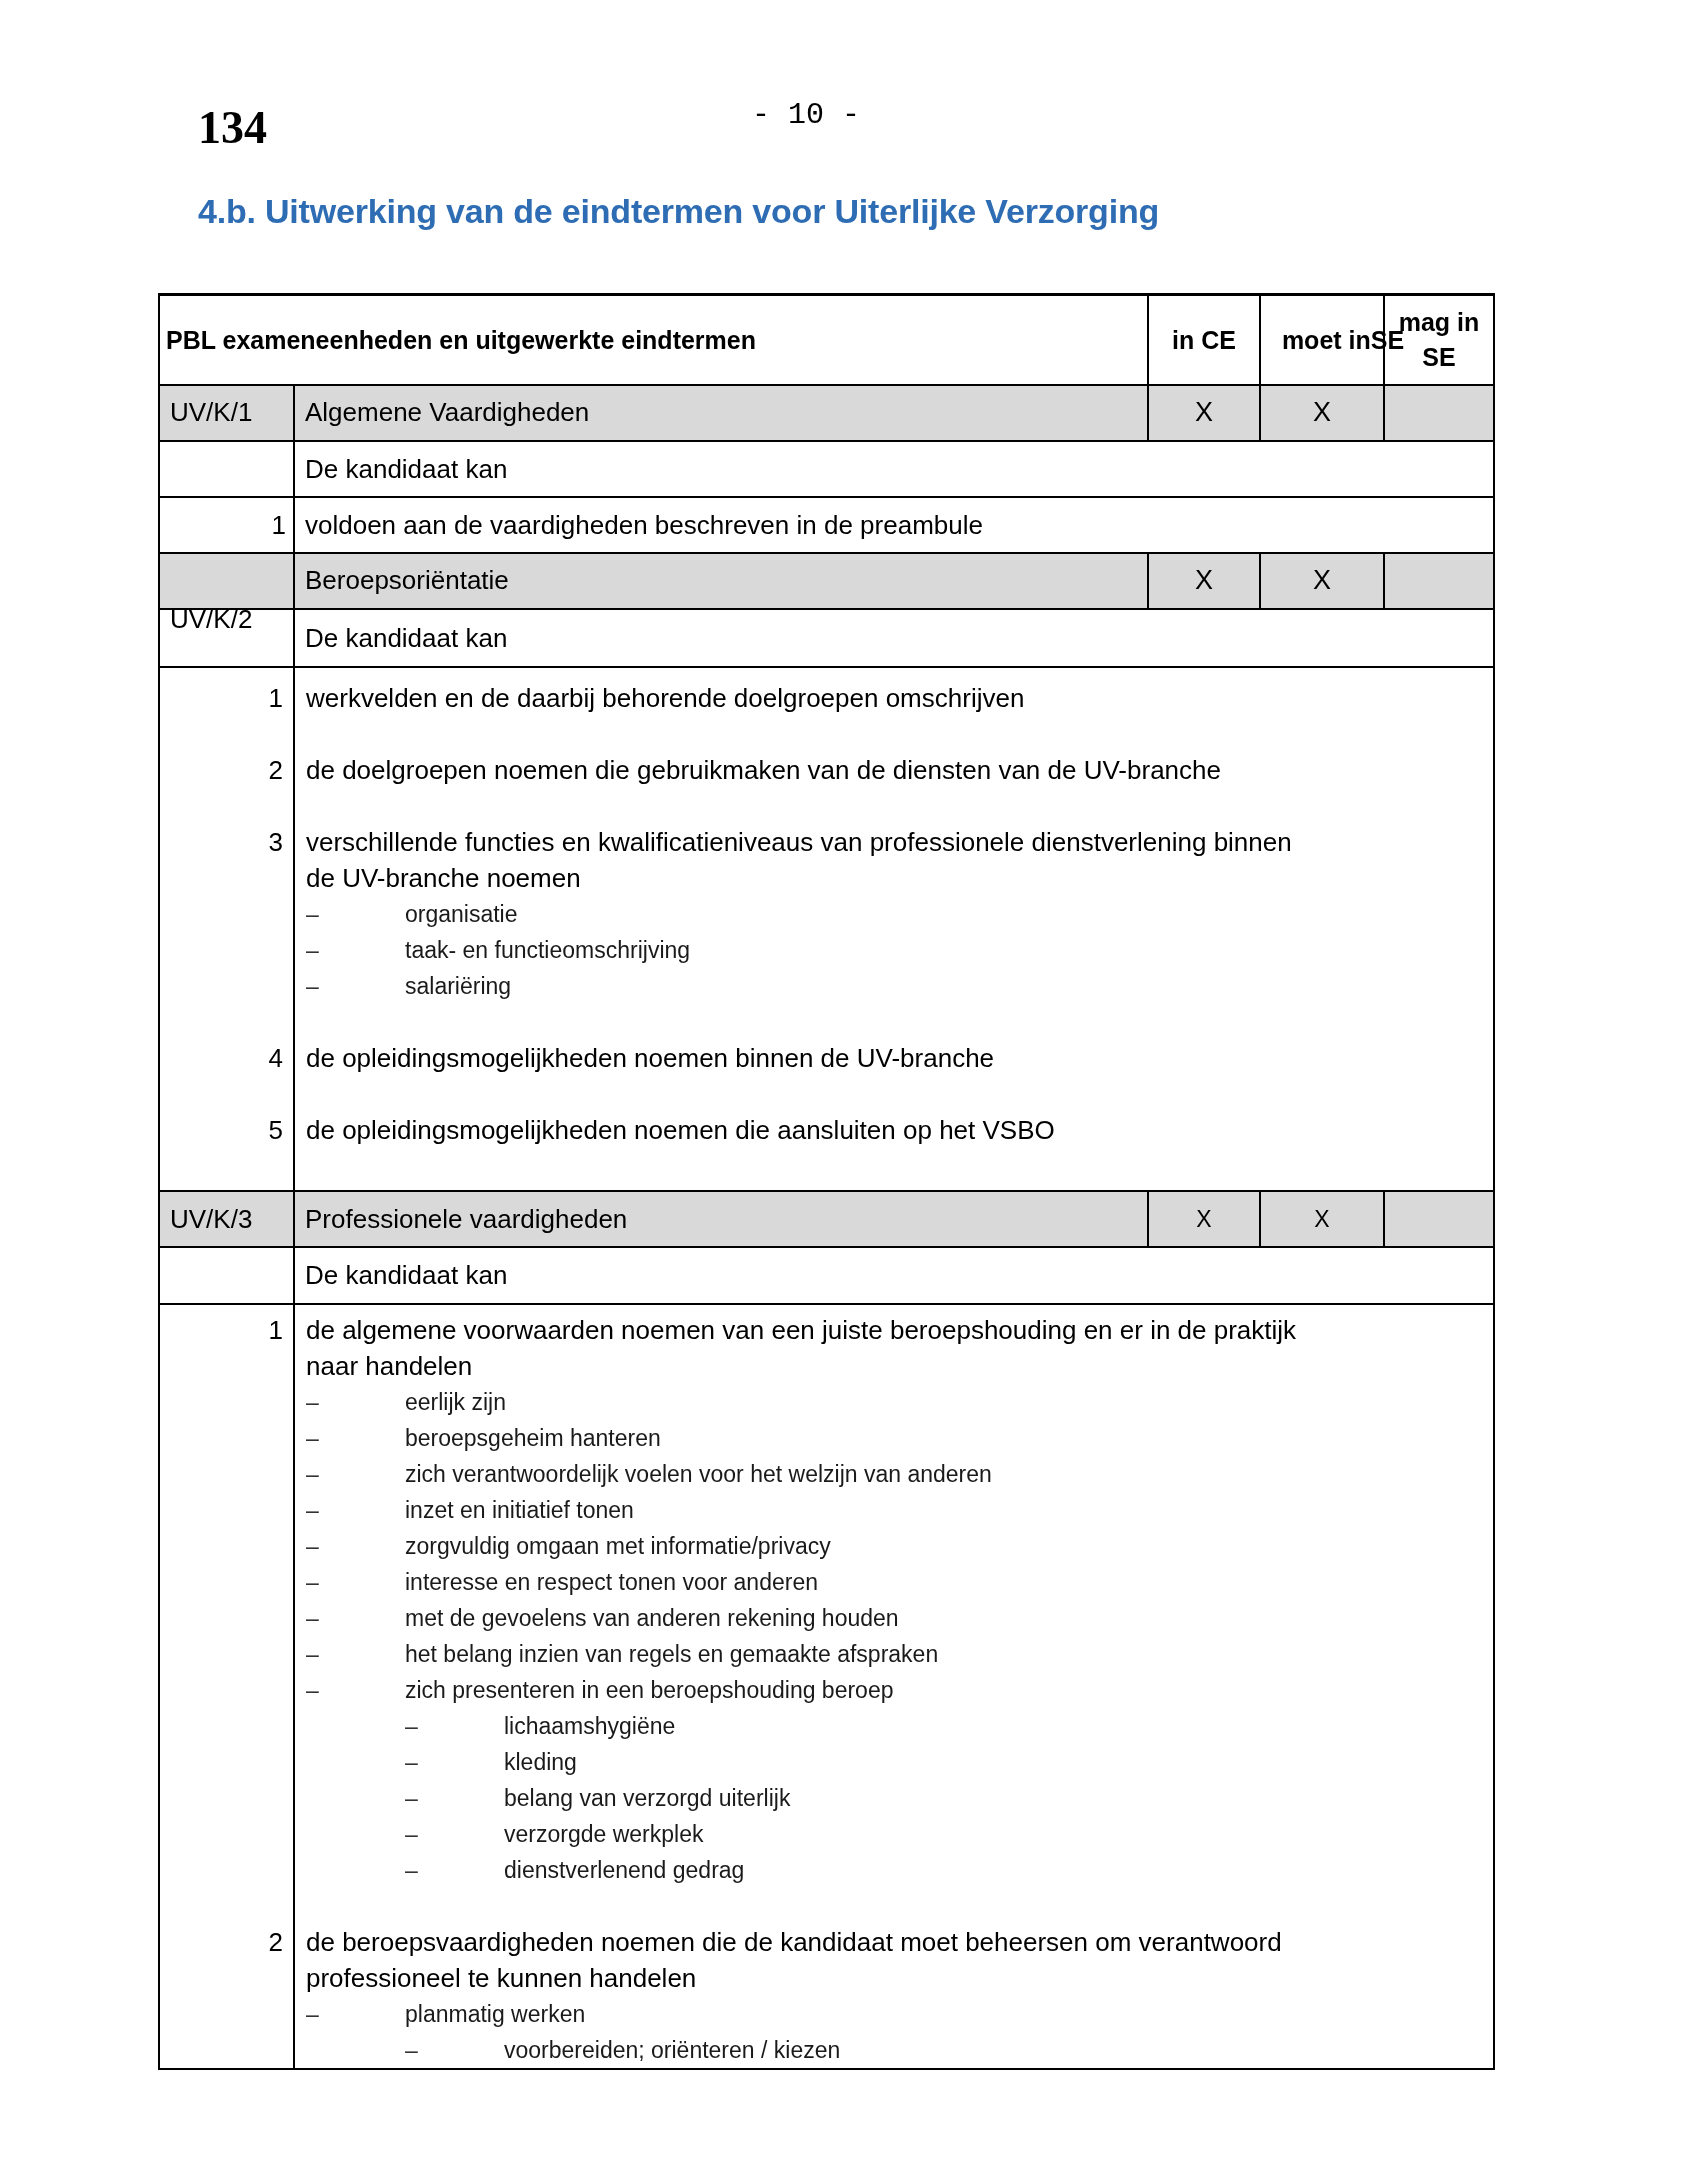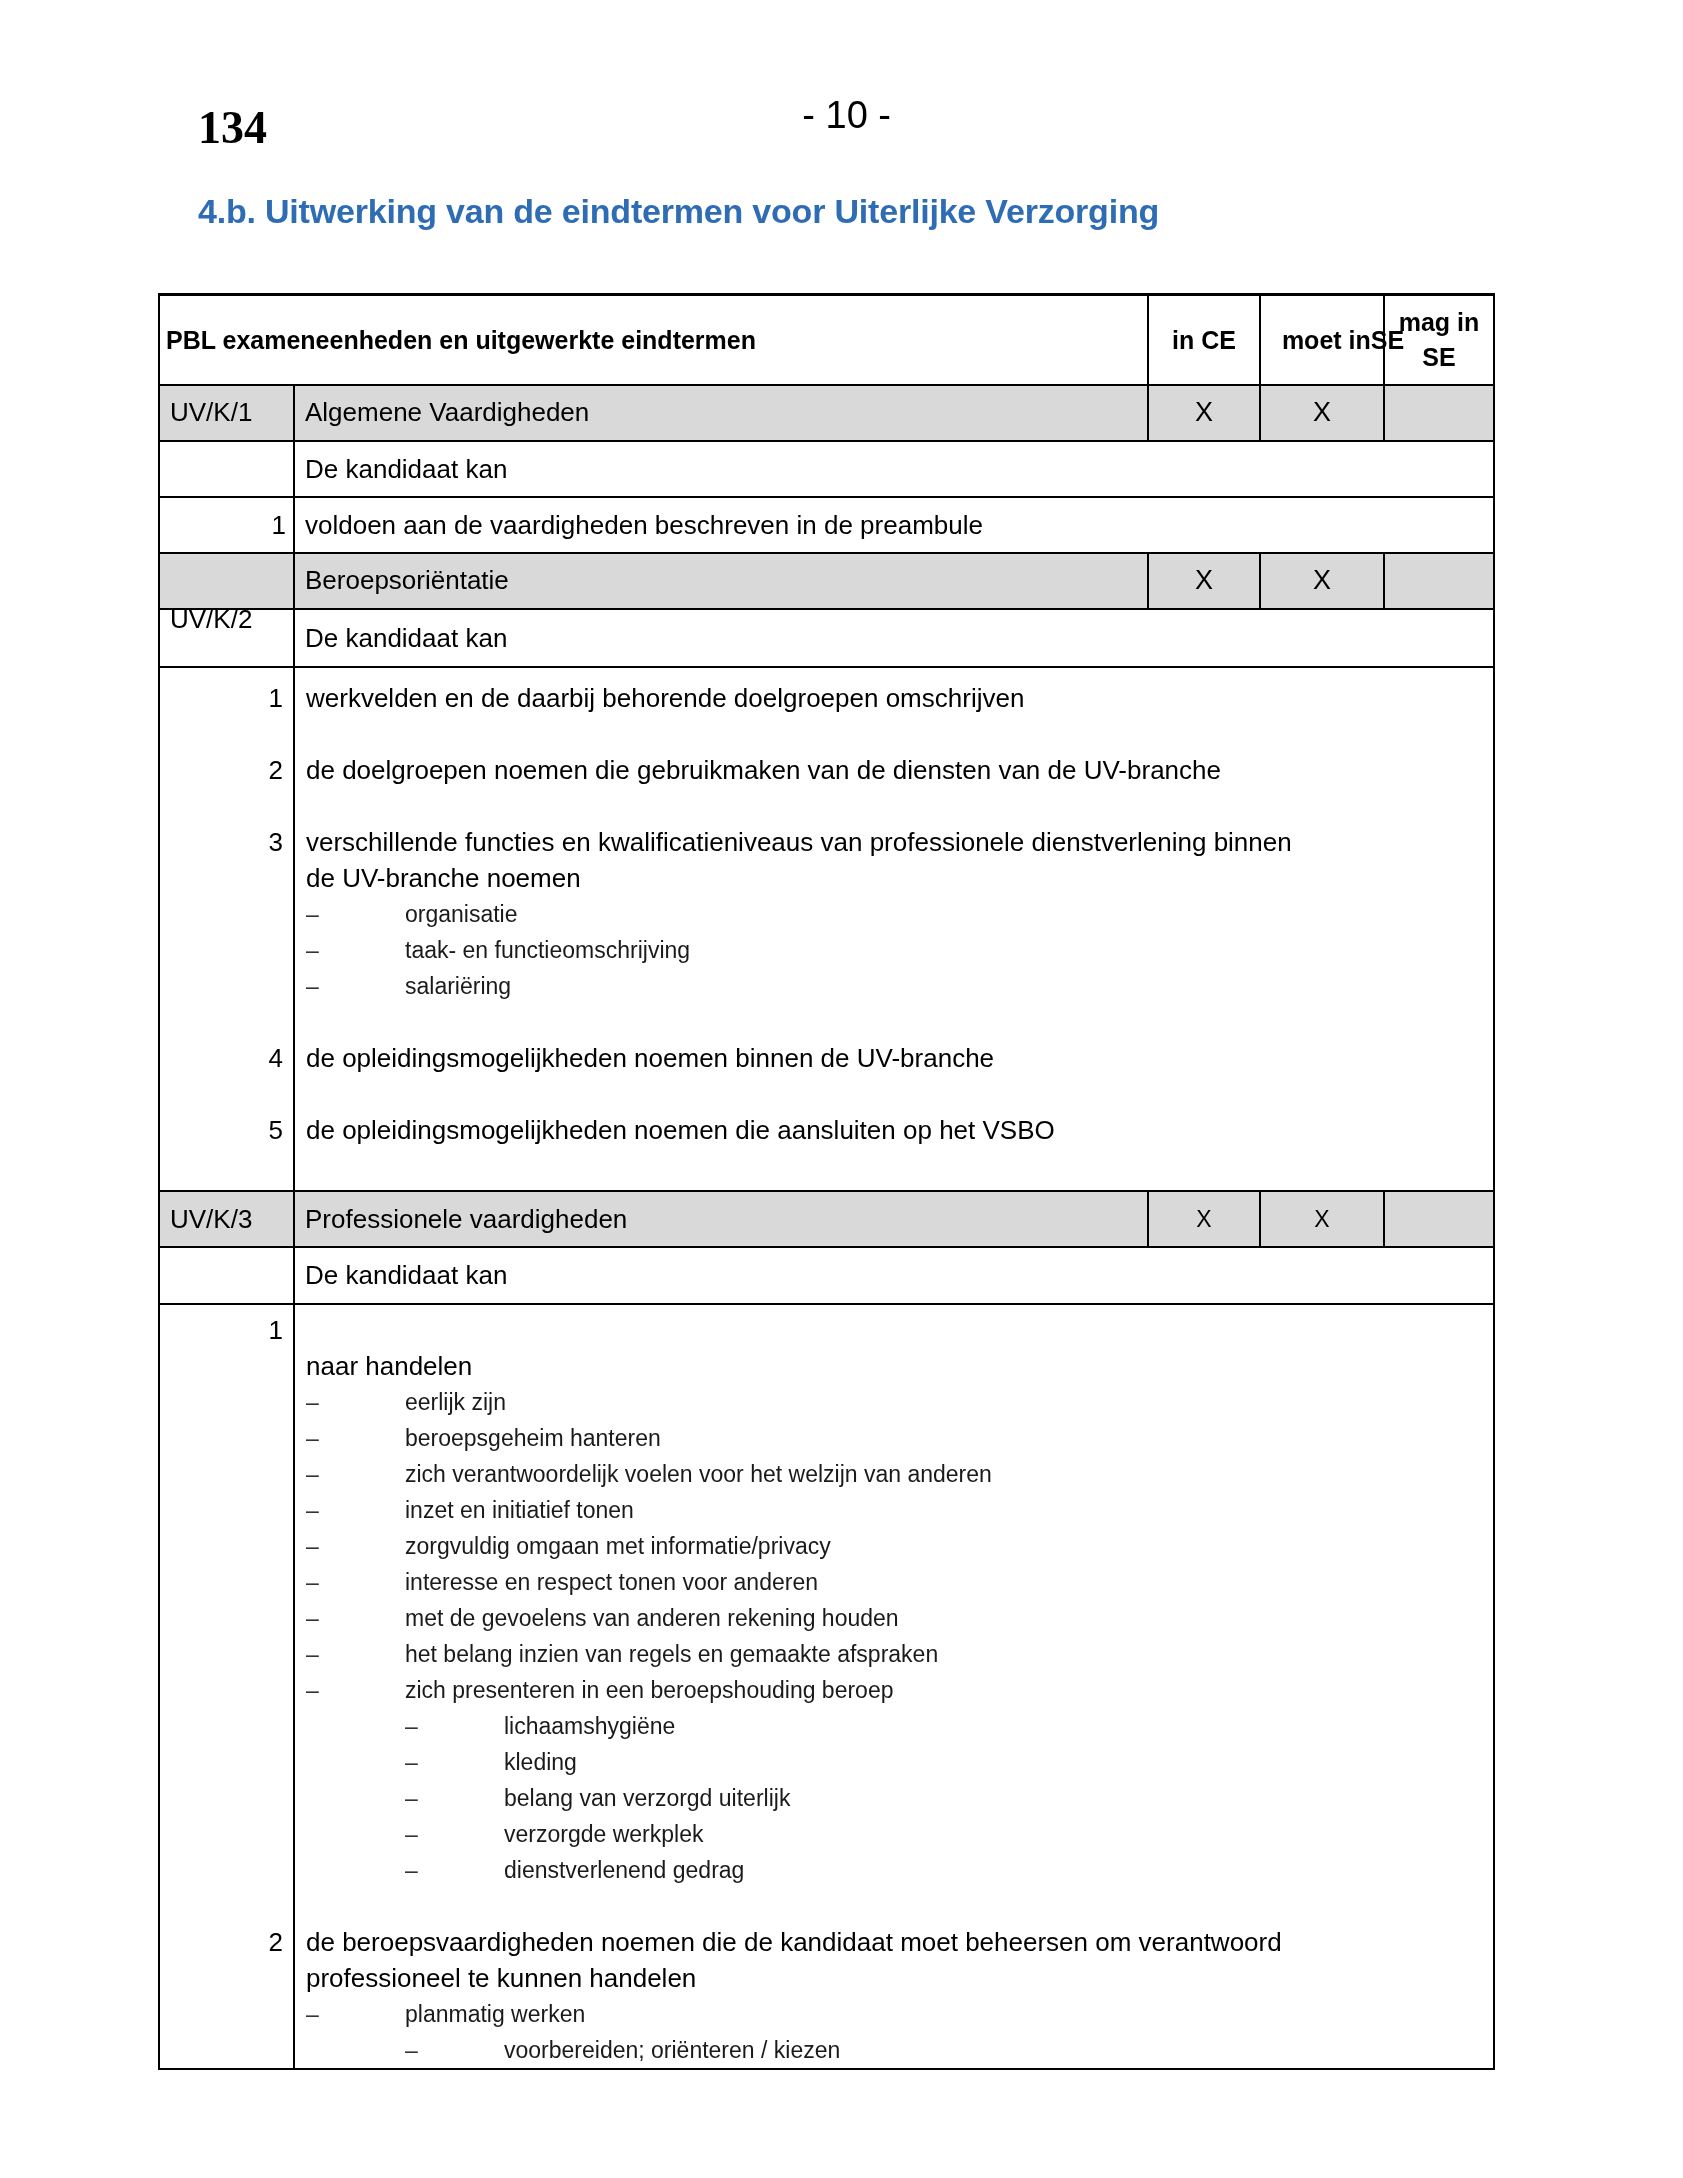--- a/index.html
+++ b/index.html
@@ -1,18 +1,18 @@
 <!DOCTYPE html>
 <html><head>
 <meta charset="utf-8">
 <style>
   html, body { margin:0; padding:0; background:#ffffff; }
   body { width:1683px; height:2178px; position:relative; overflow:hidden; color:#000; }
   .page-num { position:absolute; left:198px; top:102px; font-family:"Liberation Serif", serif; font-weight:bold; font-size:46px; line-height:51px; }
-  .folio { position:absolute; left:752px; width:139px; text-align:right; top:97px; font-family:Liberation Sans, sans-serif; font-size:38px; line-height:36px; }
+  .folio { position:absolute; left:752px; width:139px; text-align:left; top:97px; font-family:Liberation Mono, monospace; font-size:30px; line-height:36px; }
   .title { position:absolute; left:198px; top:191px; font-family:"Liberation Sans", sans-serif; font-weight:bold; font-size:34px; line-height:40px; color:#2e6db4; white-space:nowrap; letter-spacing:-0.2px; }
 
   .tbl { position:absolute; left:158px; top:293px; width:1337px; height:1777px; font-family:"Liberation Sans", sans-serif; }
   .hline { position:absolute; left:0; height:2px; background:#000; }
   .vline { position:absolute; width:2px; background:#000; }
   .cell { position:absolute; box-sizing:border-box; display:flex; align-items:center; font-size:26px; white-space:nowrap; }
   .gray { position:absolute; background:#d9d9d9; }
   .hdr { font-weight:bold; font-size:25px; }
   .hdr-c { justify-content:center; text-align:center; line-height:35px; }
   .code { padding-left:10px; }
@@ -122,21 +122,21 @@
   </div>
 
   <div class="cell code" style="left:2px;top:899px;width:133px;height:54px;border-radius:24px;">UV/K/3</div>
   <div class="cell lbl" style="left:137px;top:899px;width:851px;height:54px;">Professionele vaardigheden</div>
   <div class="cell x small" style="left:991px;top:899px;width:110px;height:54px;">X</div>
   <div class="cell x small" style="left:1103px;top:899px;width:122px;height:54px;">X</div>
   <div class="cell x small" style="left:1227px;top:899px;width:108px;height:54px;"></div>
   <div class="cell lbl" style="left:137px;top:955px;width:1188px;height:54px;">De kandidaat kan</div>
 
   <div class="block" style="left:137px;top:1012px;width:1196px;padding-top:7px;">
-    <div class="line main"><span class="num">1</span></div>
+    <div class="line main"><span class="num">1</span><span>de algemene voorwaarden noemen van een juiste beroepshouding en er in de praktijk</span></div>
     <div class="line main"><span>naar handelen</span></div>
     <div class="line sub sub1">
         <span class="dash">–</span>
         <span class="txt">eerlijk zijn</span>
       </div>
     <div class="line sub sub1">
         <span class="dash">–</span>
         <span class="txt">beroepsgeheim hanteren</span>
       </div>
     <div class="line sub sub1">

